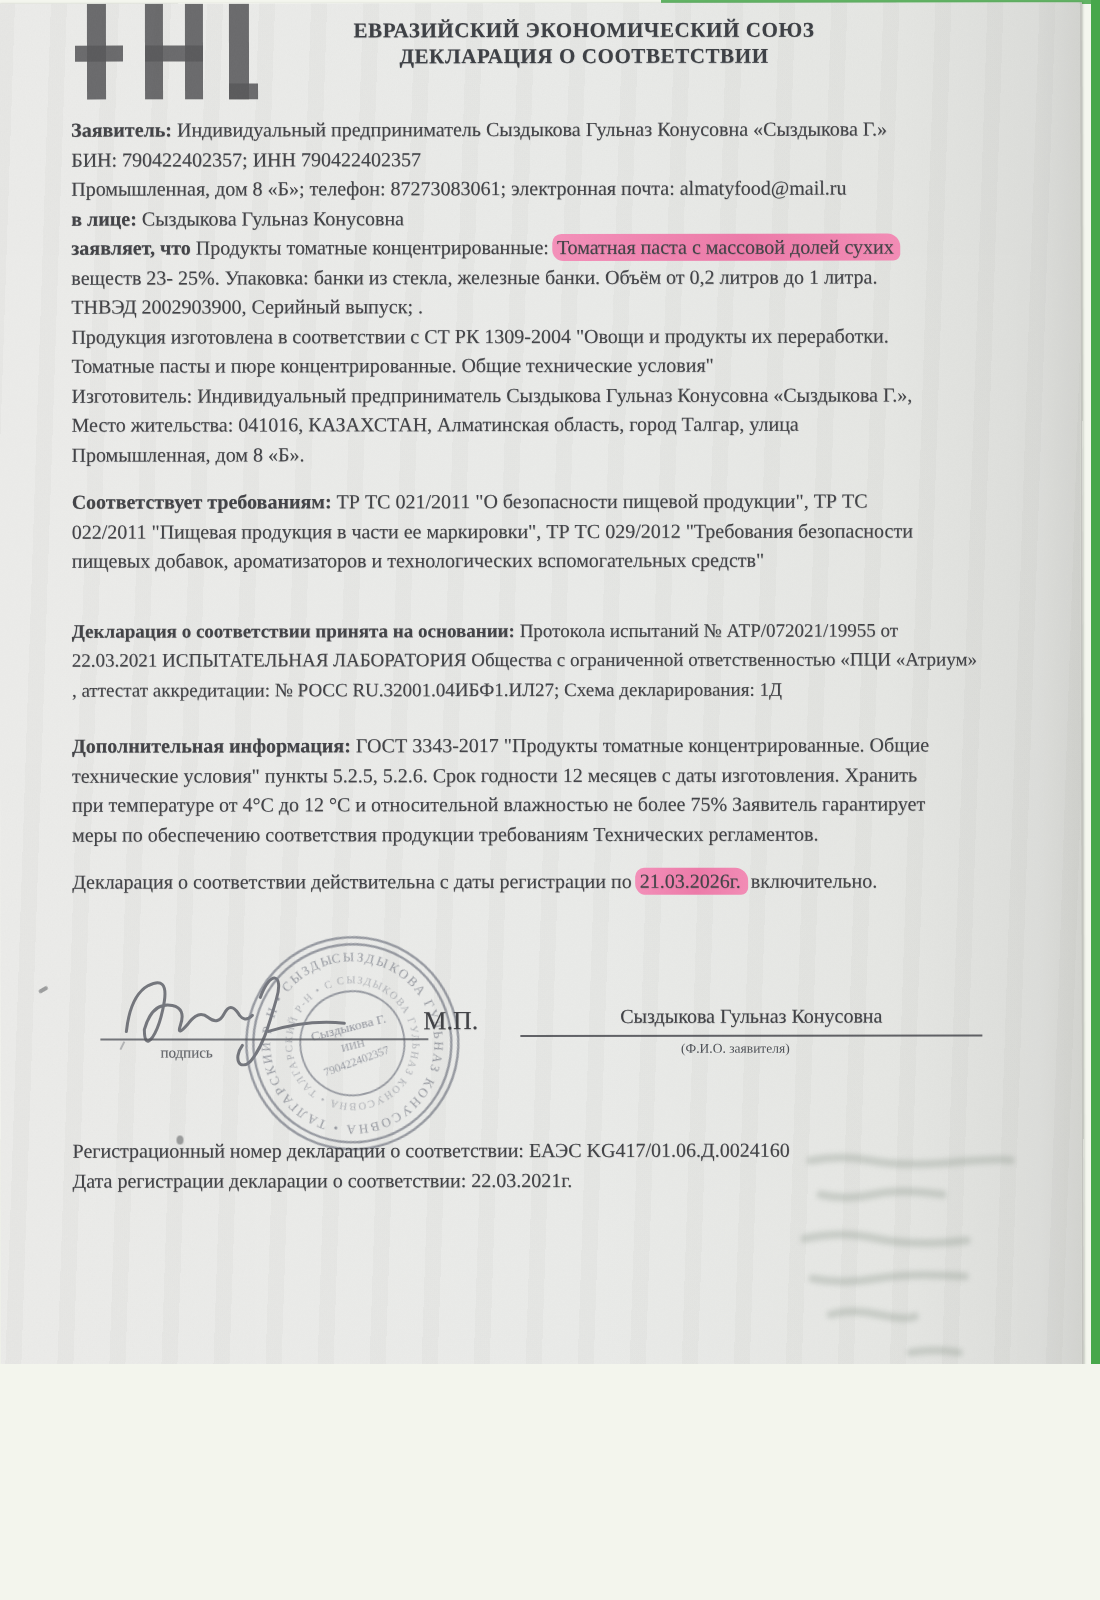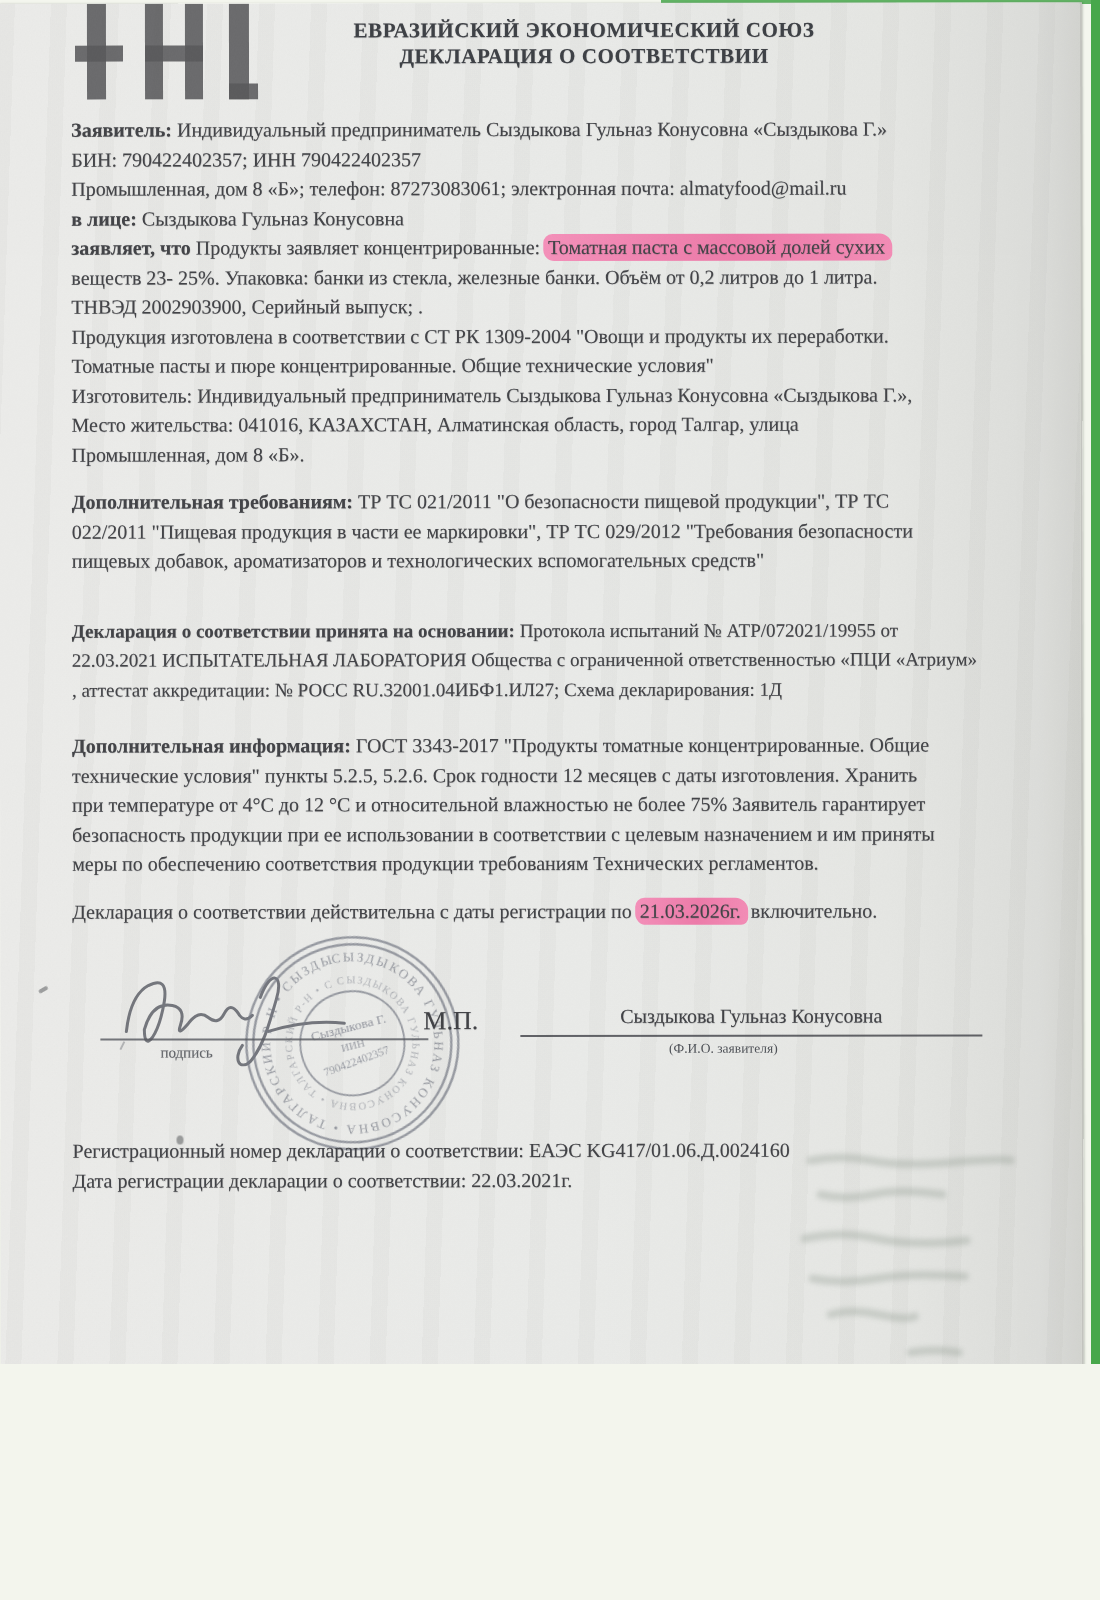--- a/index.html
+++ b/index.html
@@ -37,21 +37,21 @@
 
   
   .sig-line-left{position:absolute;left:100px;top:1035px;width:328px;border-top:2px solid #54565c;opacity:.8;}
   .sig-caption{position:absolute;left:160px;top:1041px;font-size:15px;color:#4c4f55;opacity:.85;
        text-shadow:.3px .3px .7px rgba(64,64,70,.4);}
   .mp-label{position:absolute;left:423px;top:1003px;font-size:26px;color:#3f4044;
        text-shadow:.3px .4px .8px rgba(64,64,70,.45);}
   .sig-line-right{position:absolute;left:520px;top:1032px;width:462px;border-top:2px solid #46484d;opacity:.85;}
   .sig-name{position:absolute;left:520px;top:1002px;width:462px;text-align:center;font-size:20px;color:#3f4044;
        text-shadow:.3px .4px .8px rgba(64,64,70,.45);}
-  .sig-name-caption{position:absolute;left:492px;top:1038px;width:462px;text-align:center;font-size:13.5px;color:#4c4f55;}
+  .sig-name-caption{position:absolute;left:504px;top:1038px;width:462px;text-align:center;font-size:13.5px;color:#4c4f55;}
 
   .signature-svg{position:absolute;left:118px;top:958px;opacity:.85;}
   .stamp{position:absolute;left:234px;top:922px;opacity:.72;filter:blur(.6px);transform:rotate(-14deg);}
 
   .registration{position:absolute;left:72px;top:1132px;font-size:20px;color:#404145;
        text-shadow:.3px .4px .8px rgba(64,64,70,.42);}
   .registration .line{height:30px;line-height:30px;}
 
   .bleed{position:absolute;pointer-events:none;}
   .speck{position:absolute;background:#5c5e60;opacity:.55;border-radius:2px;filter:blur(.4px);}
@@ -82,44 +82,43 @@
       <div>ЕВРАЗИЙСКИЙ ЭКОНОМИЧЕСКИЙ СОЮЗ</div>
       <div>ДЕКЛАРАЦИЯ О СООТВЕТСТВИИ</div>
     </div>
 
     <div class="doc-body">
         <div class="para" style="margin-top: 0px;">
           <div class="line"><span class="bold">Заявитель:</span><span class="normal"> Индивидуальный предприниматель Сыздыкова Гульназ Конусовна «Сыздыкова Г.»</span></div>
           <div class="line"><span class="normal">БИН: 790422402357; ИНН 790422402357</span></div>
           <div class="line"><span class="normal">Промышленная, дом 8 «Б»; телефон: 87273083061; электронная почта: almatyfood@mail.ru</span></div>
           <div class="line"><span class="bold">в лице:</span><span class="normal">  Сыздыкова Гульназ Конусовна</span></div>
-          <div class="line"><span class="bold">заявляет, что</span><span class="normal">  Продукты заявляет концентрированные: </span><span class="highlight">Томатная паста с массовой долей сухих</span></div>
+          <div class="line"><span class="bold">заявляет, что</span><span class="normal">  Продукты томатные концентрированные: </span><span class="highlight">Томатная паста с массовой долей сухих</span></div>
           <div class="line"><span class="normal">веществ 23- 25%. Упаковка: банки из стекла, железные банки. Объём от 0,2 литров до 1 литра.</span></div>
           <div class="line"><span class="normal">ТНВЭД 2002903900, Серийный выпуск; .</span></div>
           <div class="line"><span class="normal">Продукция изготовлена в соответствии с СТ РК 1309-2004 "Овощи и продукты их переработки.</span></div>
           <div class="line"><span class="normal">Томатные пасты и пюре концентрированные. Общие технические условия"</span></div>
           <div class="line"><span class="normal">Изготовитель: Индивидуальный предприниматель Сыздыкова Гульназ Конусовна «Сыздыкова Г.»,</span></div>
           <div class="line"><span class="normal">Место жительства: 041016,  КАЗАХСТАН, Алматинская область, город Талгар, улица</span></div>
           <div class="line"><span class="normal">Промышленная, дом 8 «Б».</span></div>
         </div>
         <div class="para" style="margin-top: 18px;">
-          <div class="line"><span class="bold">Дополнительная требованиям:</span><span class="normal"> ТР ТС 021/2011 "О безопасности пищевой продукции", ТР ТС</span></div>
+          <div class="line"><span class="bold">Соответствует требованиям:</span><span class="normal"> ТР ТС 021/2011 "О безопасности пищевой продукции", ТР ТС</span></div>
           <div class="line"><span class="normal">022/2011 "Пищевая продукция в части ее маркировки", ТР ТС 029/2012 "Требования безопасности</span></div>
           <div class="line"><span class="normal">пищевых добавок, ароматизаторов и технологических вспомогательных средств"</span></div>
         </div>
         <div class="para small" style="margin-top: 40px;">
           <div class="line"><span class="bold">Декларация о соответствии принята на основании:</span><span class="normal"> Протокола испытаний № АТР/072021/19955 от</span></div>
           <div class="line"><span class="normal">22.03.2021 ИСПЫТАТЕЛЬНАЯ ЛАБОРАТОРИЯ Общества с ограниченной ответственностью «ПЦИ «Атриум»</span></div>
           <div class="line"><span class="normal">, аттестат аккредитации: № РОСС RU.32001.04ИБФ1.ИЛ27; Схема декларирования: 1Д</span></div>
         </div>
         <div class="para" style="margin-top: 27px;">
           <div class="line"><span class="bold">Дополнительная информация:</span><span class="normal"> ГОСТ 3343-2017 "Продукты томатные концентрированные. Общие</span></div>
           <div class="line"><span class="normal">технические условия" пункты 5.2.5, 5.2.6. Срок годности 12 месяцев с даты изготовления. Хранить</span></div>
           <div class="line"><span class="normal">при температуре от 4°С до 12 °С и относительной влажностью не более 75% Заявитель гарантирует</span></div>
-          <div class="line"><span class="normal">безопасность продукции при ее использовании в соответствии с целевым назначением и им приняты</span></div>
           <div class="line"><span class="normal">меры по обеспечению соответствия продукции требованиям Технических регламентов.</span></div>
         </div>
         <div class="para" style="margin-top: 18px;">
           <div class="line"><span class="normal">Декларация о соответствии действительна с даты регистрации по </span><span class="highlight">21.03.2026г.</span><span class="normal"> включительно.</span></div>
         </div>
       </div>
 
     <svg class="signature-svg" width="300" height="105" viewBox="0 0 300 105">
       <g fill="none" stroke="#4f525b" stroke-width="3" stroke-linecap="round" opacity=".9">
         <path d="M8,70 Q12,34 30,24 Q50,14 46,40 Q42,64 34,76 Q26,86 26,68 Q34,40 54,44 Q68,47 62,64 Q58,76 70,62 Q80,48 90,56 Q100,64 106,52 Q112,40 120,52 Q126,62 134,54"></path>

